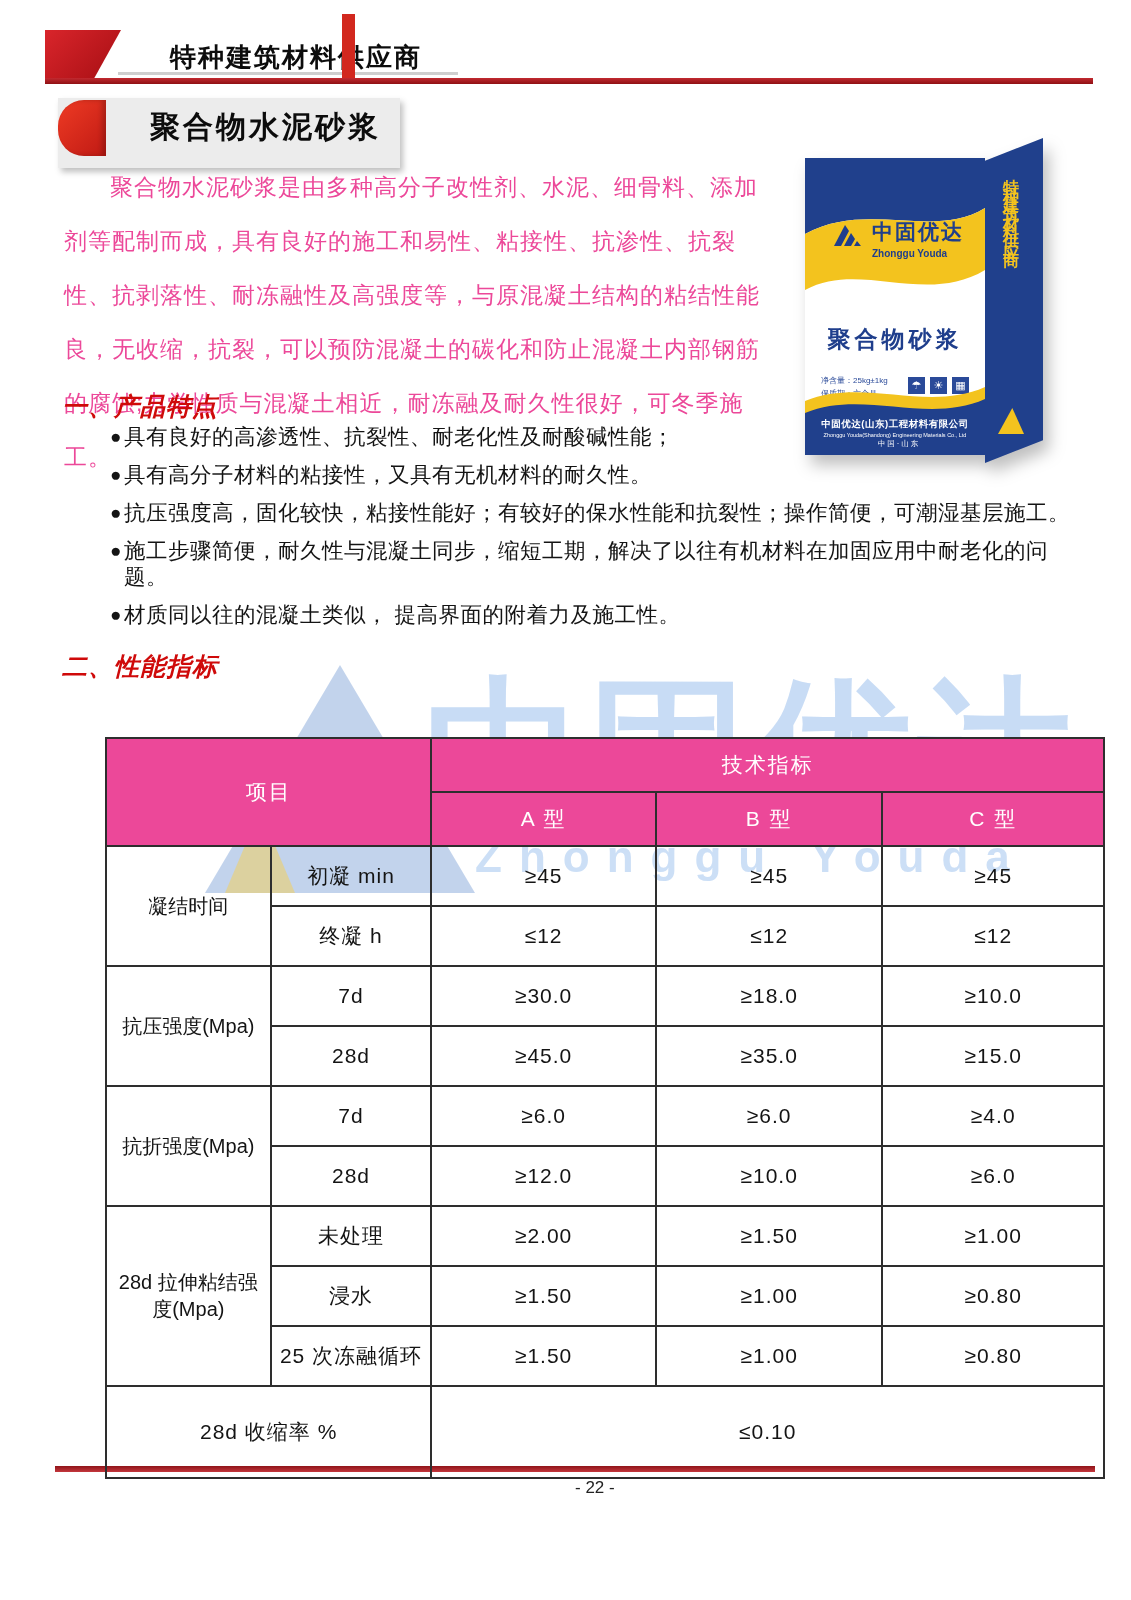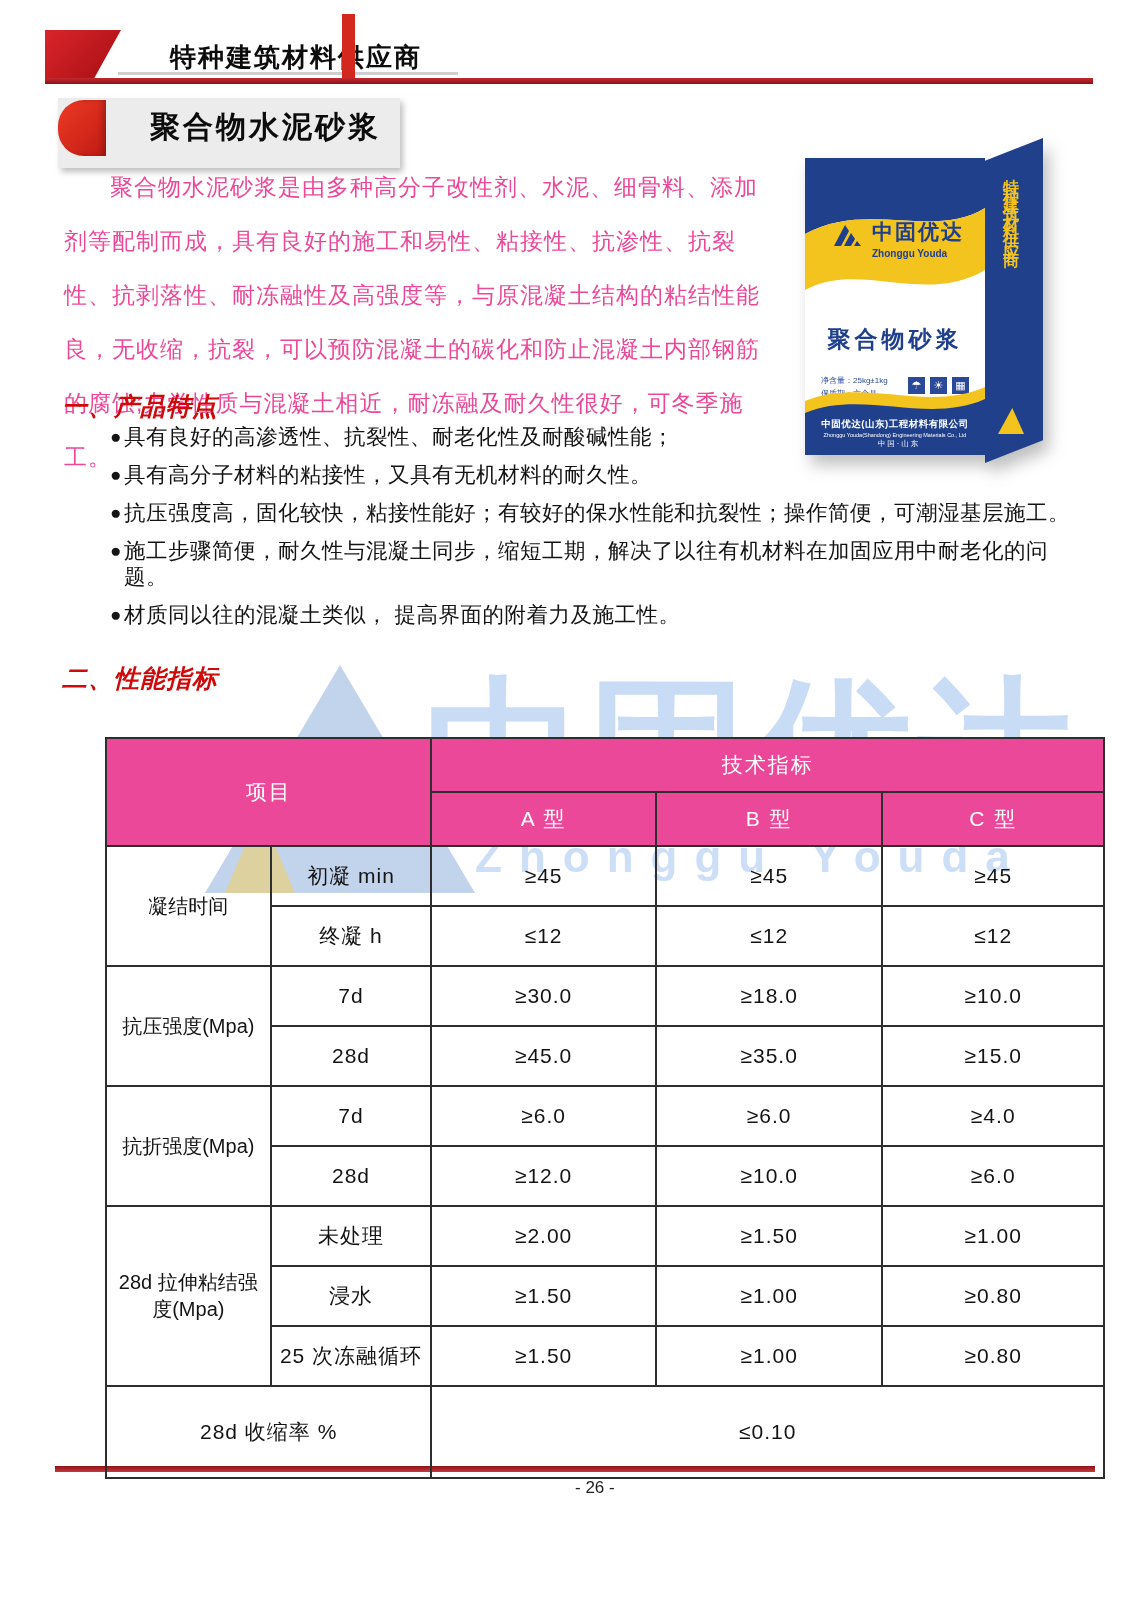--- a/index.html
+++ b/index.html
@@ -57,21 +57,21 @@
   .bag-company .c3 { font-size:7.5px; margin-top:1px; letter-spacing:2px;padding-left:8px; }
 
   
   .sec-heading { position:absolute; font-size:25px; font-weight:bold; color:#cf0a0a; letter-spacing:1px;font-style:italic; }
   .features-heading { left:62px; top:390px; }
   .features-list { position:absolute; left:110px; top:424px; width:980px; list-style:none; }
   .features-list li { display:flex; font-size:21.5px; line-height:26px; margin-bottom:12px; color:#141414; letter-spacing:.5px; }
   .features-list .dot { margin-right:2px; font-size:19px; }
 
   
-  .performance-heading { left:62px; top:650px;margin-top:12px; }
+  .performance-heading { left:62px; top:650px; }
   .standard-line { position:absolute; left:65px; top:686px; width:960px; text-align:center;
                    font-size:24px; letter-spacing:1px; color:#141414; }
 
   
   .watermark { position:absolute; left:75px; top:660px; width:1040px; height:235px; z-index:0; pointer-events:none; }
   .wm-tri { position:absolute; left:130px; top:5px; width:270px; height:228px;
             background:rgba(128,163,216,.48); clip-path:polygon(50% 0,100% 100%,0 100%); }
   .wm-tri-y { position:absolute; left:150px; top:150px; width:70px; height:83px;
               background:rgba(242,208,96,.55); clip-path:polygon(50% 0,100% 100%,0 100%); }
   .wm-cn { position:absolute; left:350px; top:-12px; font-size:158px; font-weight:bold;
@@ -268,15 +268,15 @@
         </tr>
         <tr class="last">
           <td colspan="2">28d 收缩率 %</td>
           <td colspan="3">≤0.10</td>
         </tr>
       </tbody>
     </table>
   </div>
 
   <div class="footer-line"></div>
-  <div class="page-num">- 26 -</div>
+  <div class="page-num">- 22 -</div>
 
 </div>
 
 </body></html>

